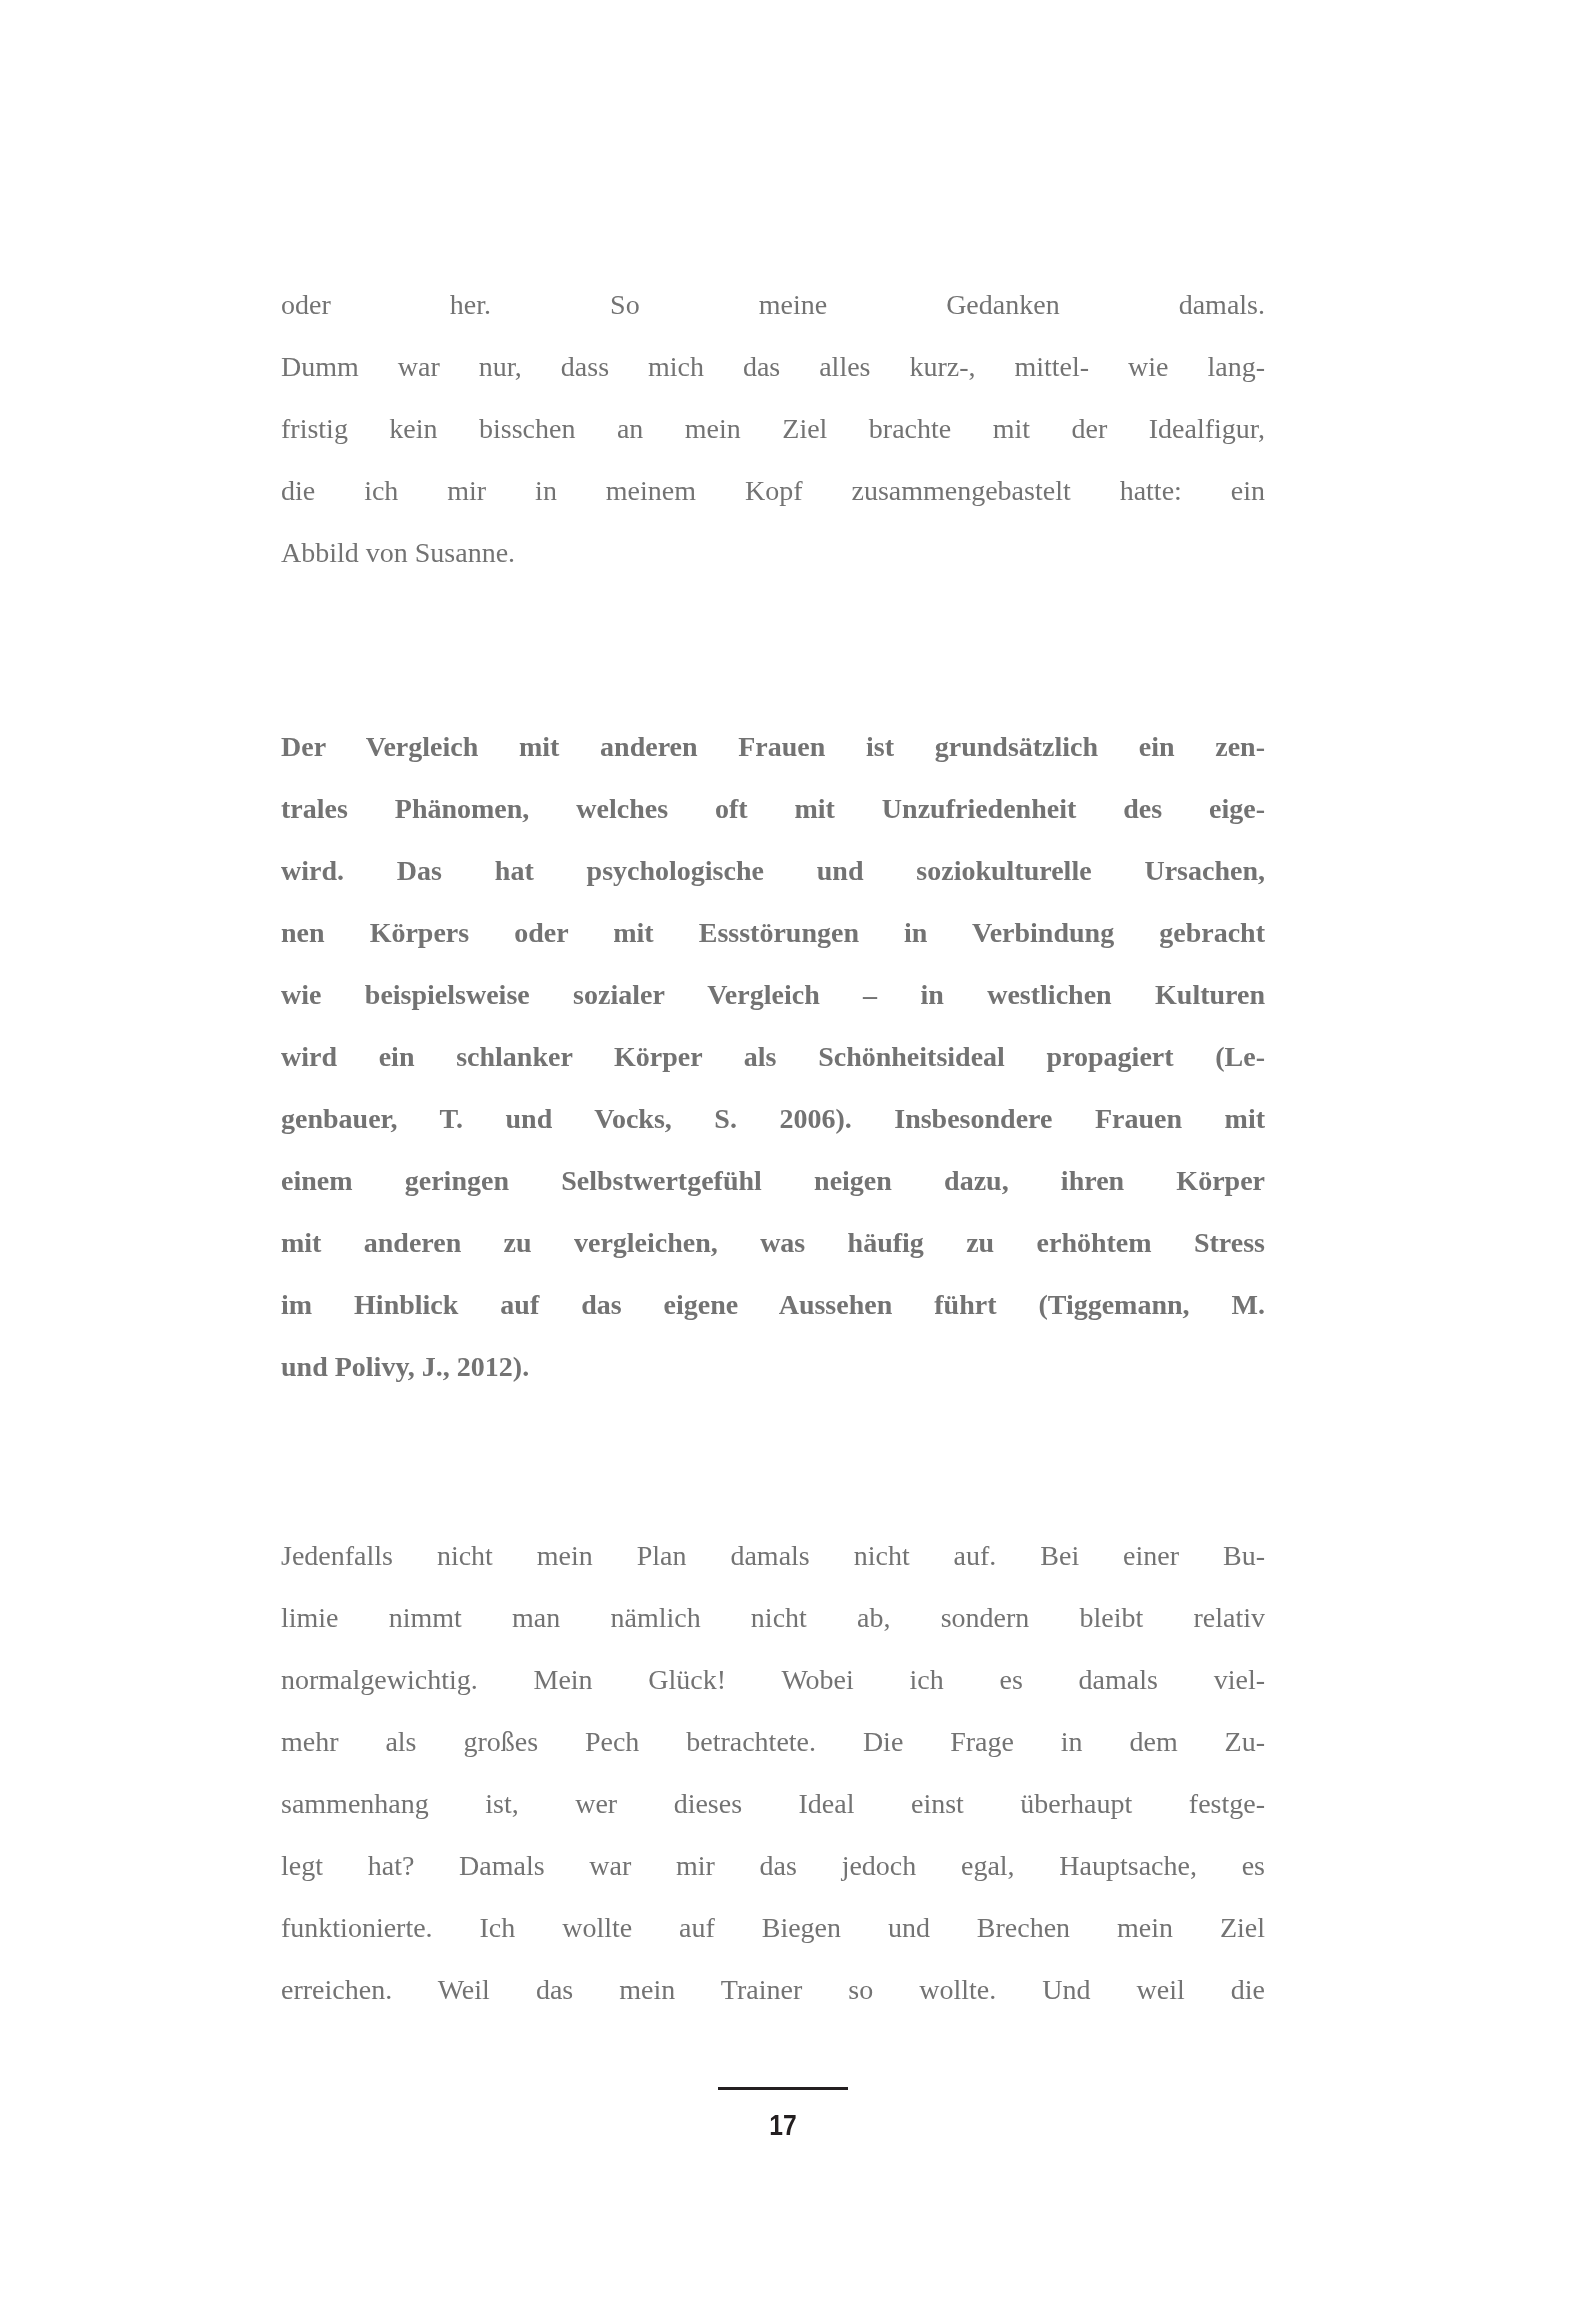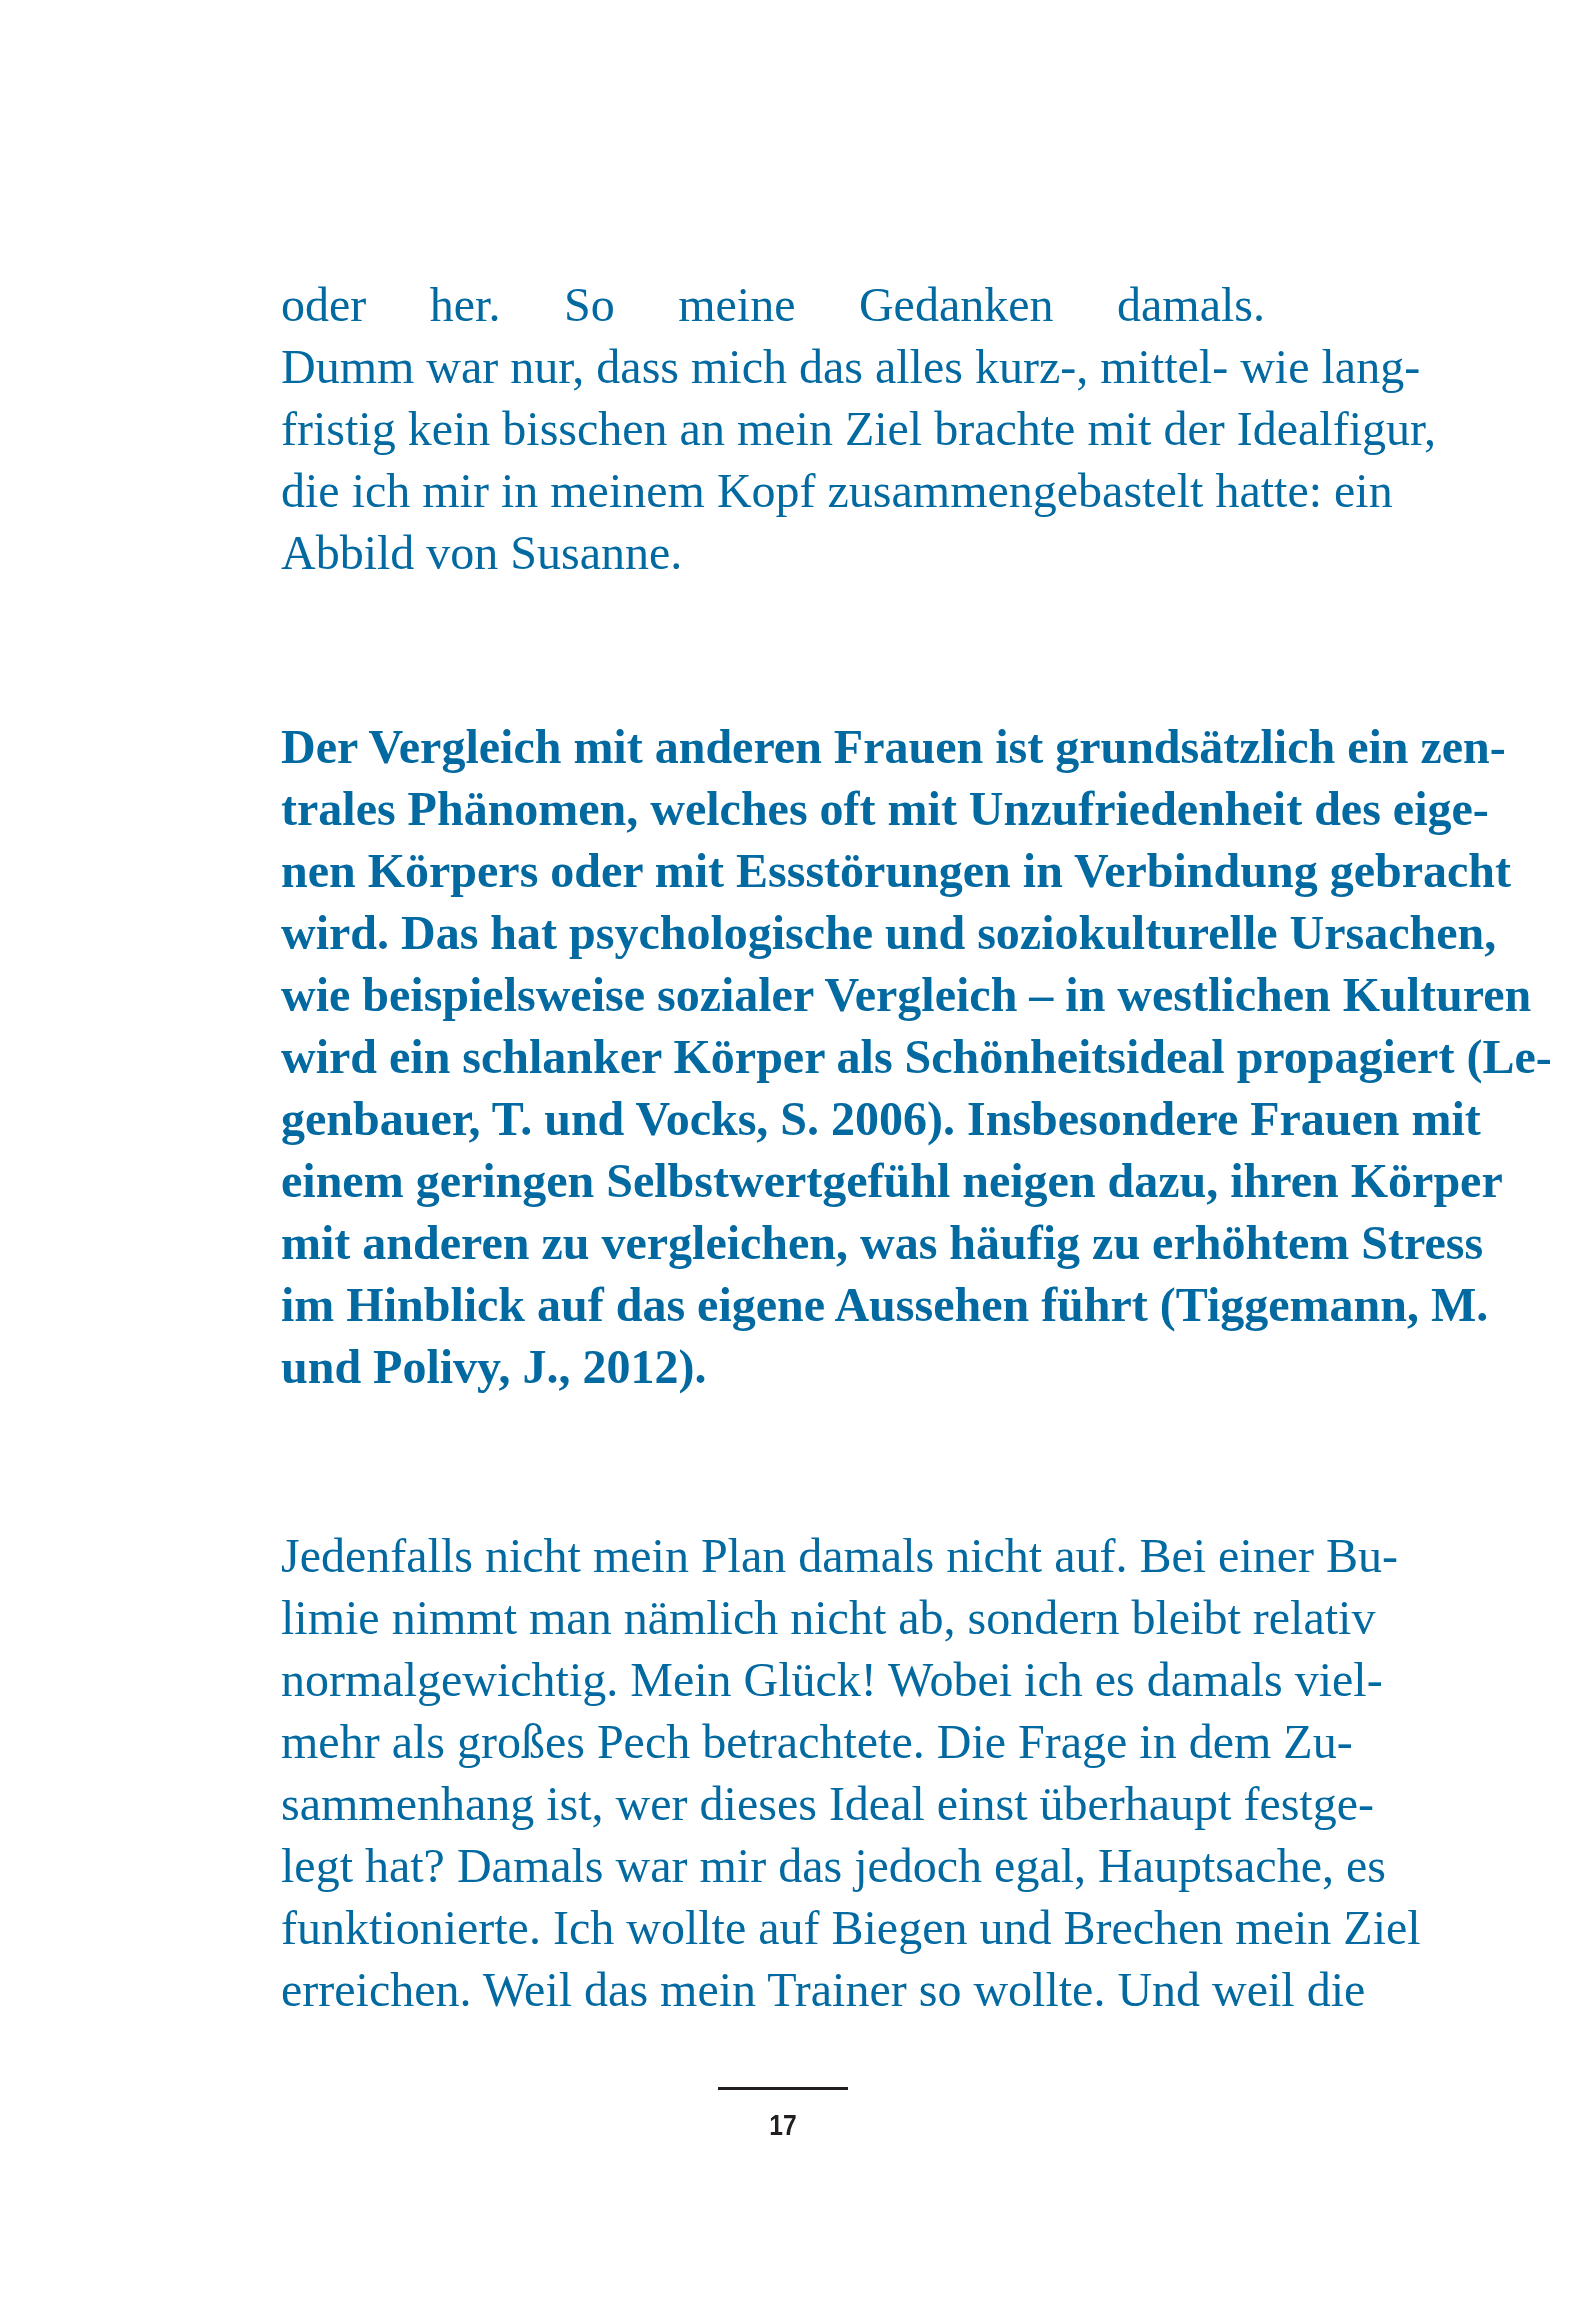--- a/index.html
+++ b/index.html
@@ -17,23 +17,23 @@
     position: absolute;
     left: 0; top: 0;
     width: 1588px;
     height: 2410px;
     background: #ffffff;
   }
   .textblock {
     position: absolute;
     left: 281px;
     width: 984px;
-    color: #0369a1;
+    color: #737373;
     font-family: "Liberation Serif", "DejaVu Serif", serif;
-    font-size: 48px;
+    font-size: 28px;
     line-height: 62px;
   }
   .line {
     display: block;
     white-space: nowrap;
     text-align: justify;
     text-align-last: justify;
     height: 62px;
   }
   .line.last {
@@ -74,22 +74,22 @@
     <span class="line">oder her. So meine Gedanken damals.</span>
     <span class="line">Dumm war nur, dass mich das alles kurz-, mittel- wie lang-</span>
     <span class="line">fristig kein bisschen an mein Ziel brachte mit der Idealfigur,</span>
     <span class="line">die ich mir in meinem Kopf zusammengebastelt hatte: ein</span>
     <span class="line last">Abbild von Susanne.</span>
   </div>
 
   <div class="textblock" id="block-2">
     <span class="line">Der Vergleich mit anderen Frauen ist grundsätzlich ein zen-</span>
     <span class="line">trales Phänomen, welches oft mit Unzufriedenheit des eige-</span>
+    <span class="line">wird. Das hat psychologische und soziokulturelle Ursachen,</span>
     <span class="line">nen Körpers oder mit Essstörungen in Verbindung gebracht</span>
-    <span class="line">wird. Das hat psychologische und soziokulturelle Ursachen,</span>
     <span class="line">wie beispielsweise sozialer Vergleich – in westlichen Kulturen</span>
     <span class="line">wird ein schlanker Körper als Schönheitsideal propagiert (Le-</span>
     <span class="line">genbauer, T. und Vocks, S. 2006). Insbesondere Frauen mit</span>
     <span class="line">einem geringen Selbstwertgefühl neigen dazu, ihren Körper</span>
     <span class="line">mit anderen zu vergleichen, was häufig zu erhöhtem Stress</span>
     <span class="line">im Hinblick auf das eigene Aussehen führt (Tiggemann, M.</span>
     <span class="line last">und Polivy, J., 2012).</span>
   </div>
 
   <div class="textblock" id="block-3">

